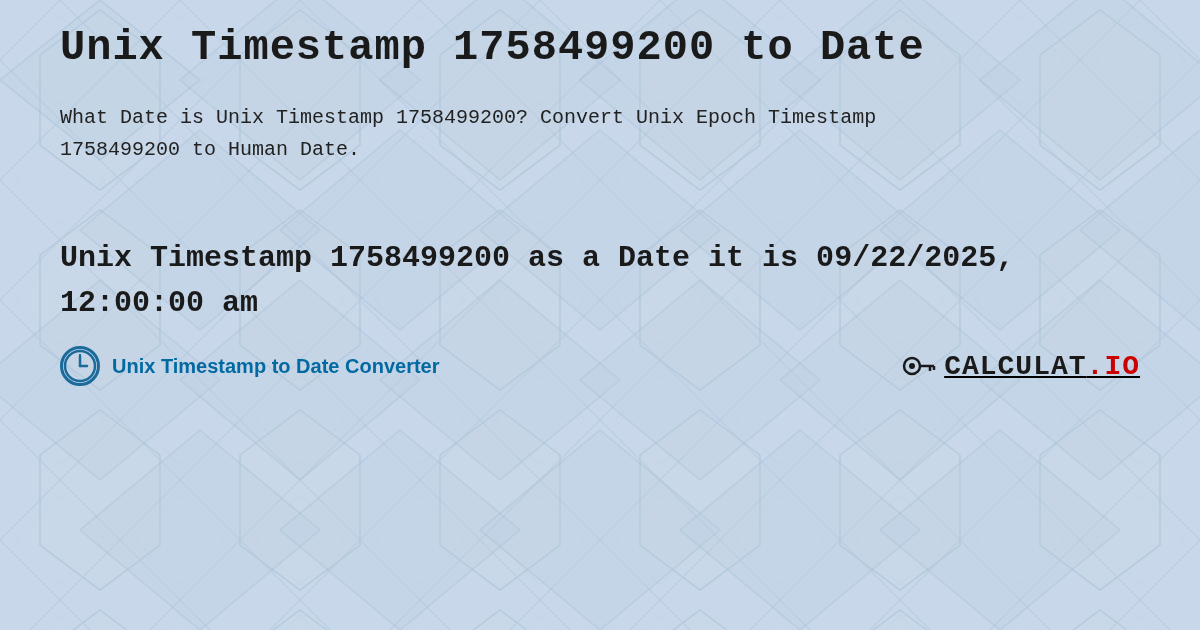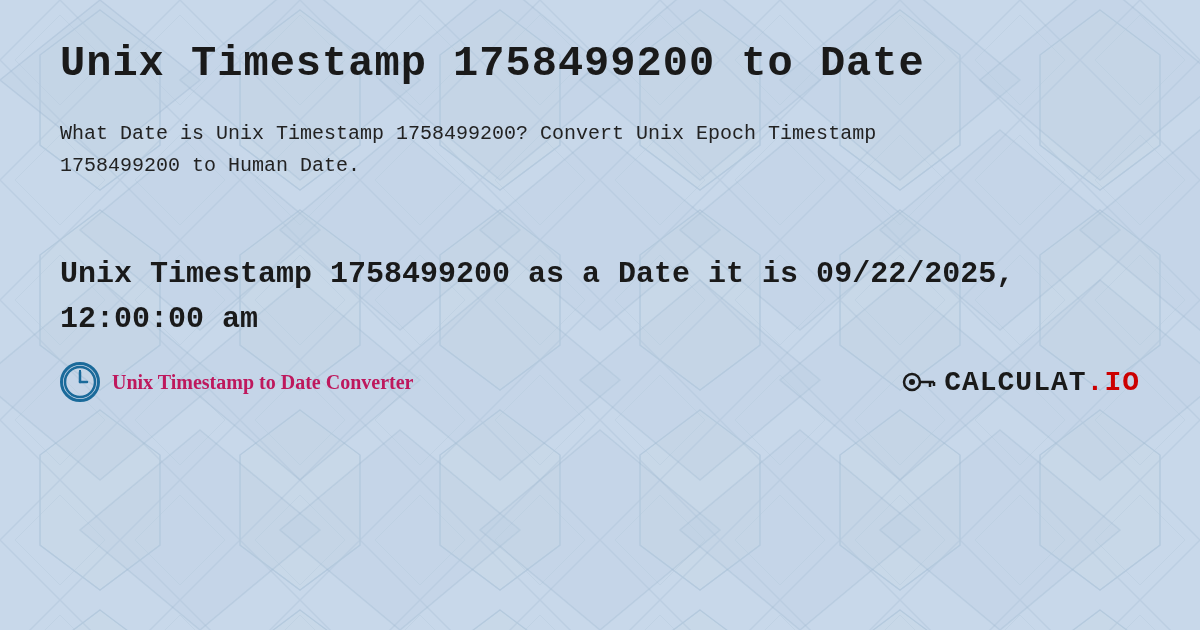--- a/index.html
+++ b/index.html
@@ -23,21 +23,21 @@
       top: 0;
       left: 0;
       width: 100%;
       height: 100%;
       z-index: 0;
     }
 
     .content {
       position: relative;
       z-index: 1;
-      padding: 40px 60px;
+      padding: 24px 60px;
     }
 
     h1 {
       font-size: 42px;
       font-weight: 900;
       color: #1a1a1a;
       letter-spacing: 1px;
       margin-bottom: 30px;
       font-family: 'Courier New', Courier, monospace;
     }
@@ -104,28 +104,29 @@
       height: 2px;
       background: #1a6a9a;
       top: 50%;
       left: 50%;
       transform: translateY(-50%);
     }
 
     .footer-text {
       font-size: 20px;
       font-weight: bold;
-      color: #be185d;
-      font-family: Liberation Serif, serif;
+      color: #0369a1;
+      font-family: Liberation Sans, sans-serif;
     }
 
     .logo-area {
       display: flex;
       align-items: center;
       gap: 8px;
+      text-decoration: underline;
     }
 
     .logo-text {
       font-size: 28px;
       font-weight: bold;
       color: #1a1a1a;
       font-family: 'Courier New', Courier, monospace;
       letter-spacing: 1px;
     }
 

